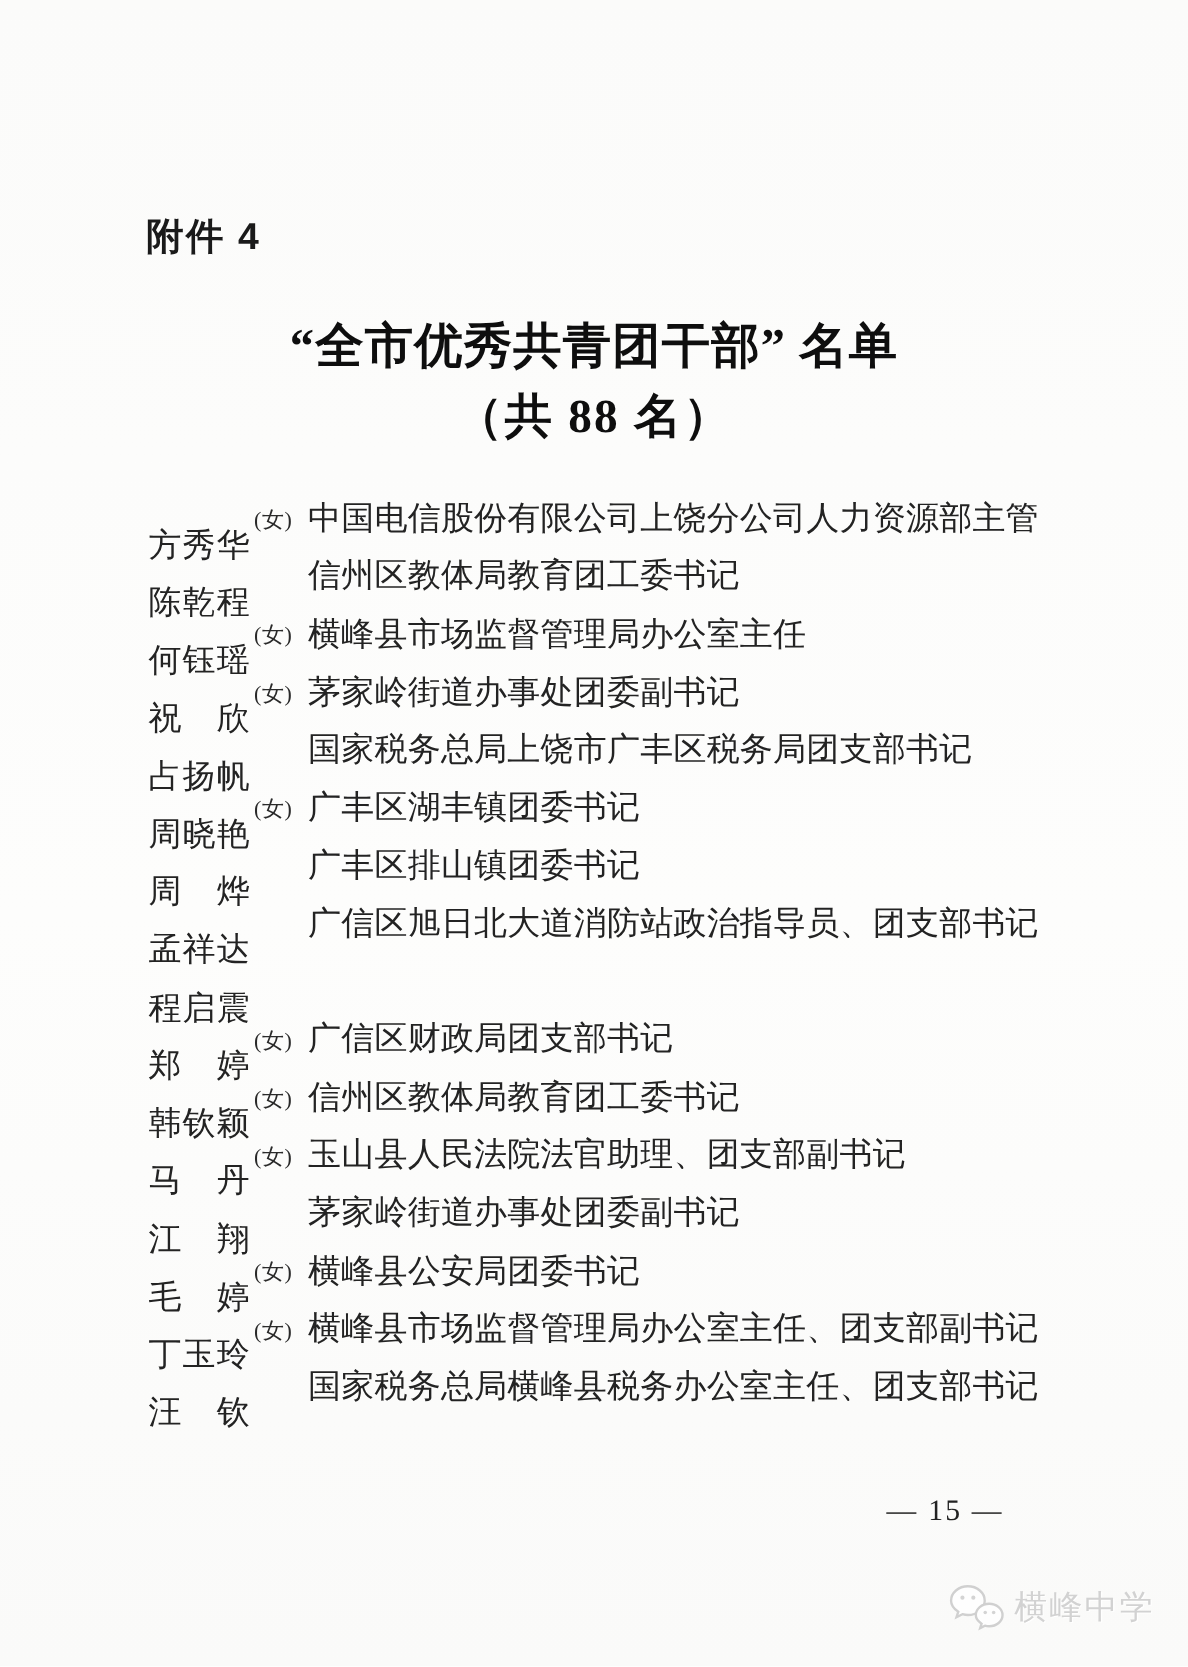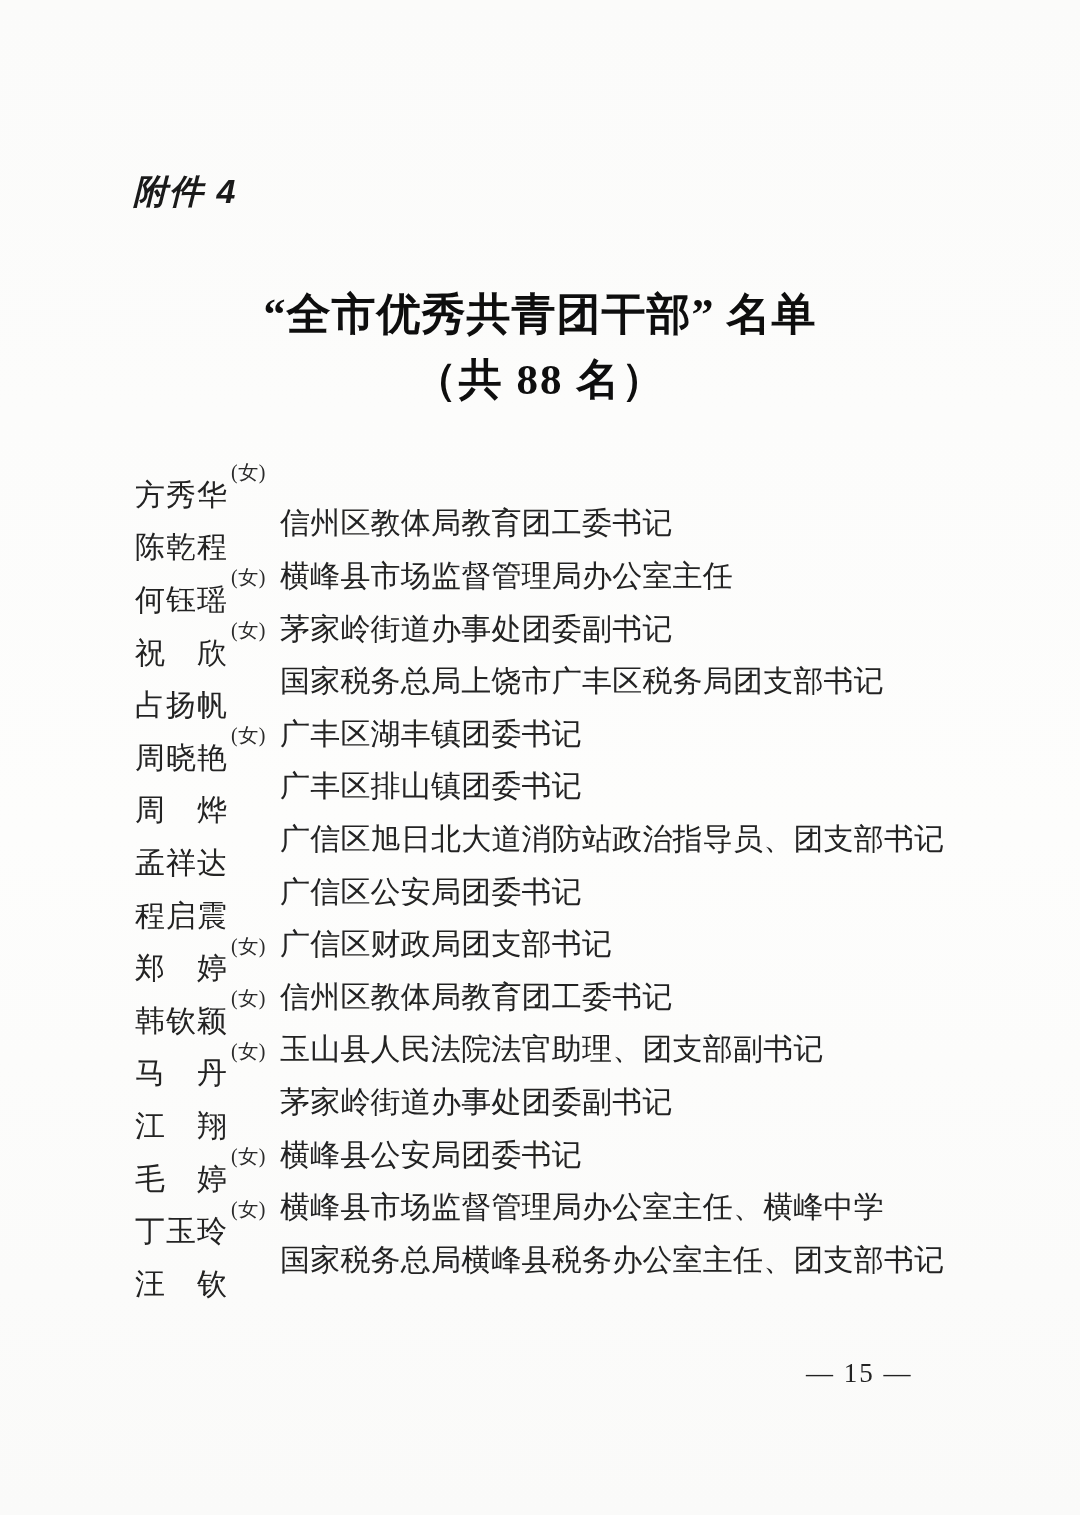--- a/index.html
+++ b/index.html
@@ -10,27 +10,26 @@
     height: 1515px;
     margin: 0 auto;
     background: linear-gradient(180deg, #fbfbfa 0%, #fdfdfc 55%, #fafaf9 100%);
     overflow: hidden;
     font-family: "Liberation Serif", "DejaVu Serif", serif;
     color: #1d1d1d;
   }
   .attachment-label {
     position: absolute;
     left: 133px;
-    top: 169px;
+    top: 192px;
     font-family: "Liberation Sans", "DejaVu Sans", sans-serif;
     font-weight: 600;
     font-size: 34px;
     letter-spacing: 2px;
     color: #1a1a1a;
-    font-style: italic;
   }
   .title-block {
     position: absolute;
     left: 115px;
     top: 286px;
     width: 850px;
     text-align: center;
     font-weight: 700;
     color: #0e0e0e;
   }
@@ -112,20 +111,21 @@
 
   <div class="title-block">
     <div class="title-line1">“全市优秀共青团干部” 名单</div>
     <div class="title-line2">（共 88 名）</div>
   </div>
 
   <div class="award-list" id="award-list">
     <div class="row">
       <span class="name">方秀华</span>
       <span class="gender">(女)</span>
+      <span class="pos">中国电信股份有限公司上饶分公司人力资源部主管</span>
     </div>
 
     <div class="row">
       <span class="name">陈乾程</span>
       <span class="gender"></span>
       <span class="pos">信州区教体局教育团工委书记</span>
     </div>
 
     <div class="row">
       <span class="name">何钰瑶</span>
@@ -160,21 +160,20 @@
 
     <div class="row">
       <span class="name">孟祥达</span>
       <span class="gender"></span>
       <span class="pos">广信区旭日北大道消防站政治指导员、团支部书记</span>
     </div>
 
     <div class="row">
       <span class="name">程启震</span>
       <span class="gender"></span>
-      <span class="pos">广信区公安局团委书记</span>
     </div>
 
     <div class="row">
       <span class="name">郑　婷</span>
       <span class="gender">(女)</span>
       <span class="pos">广信区财政局团支部书记</span>
     </div>
 
     <div class="row">
       <span class="name">韩钦颖</span>
@@ -196,26 +195,47 @@
 
     <div class="row">
       <span class="name">毛　婷</span>
       <span class="gender">(女)</span>
       <span class="pos">横峰县公安局团委书记</span>
     </div>
 
     <div class="row">
       <span class="name">丁玉玲</span>
       <span class="gender">(女)</span>
-      <span class="pos">横峰县市场监督管理局办公室主任、横峰中学</span>
+      <span class="pos">横峰县市场监督管理局办公室主任、团支部副书记</span>
     </div>
 
     <div class="row">
       <span class="name">汪　钦</span>
       <span class="gender"></span>
       <span class="pos">国家税务总局横峰县税务办公室主任、团支部书记</span>
     </div>
   </div>
 
   <div class="page-number">— 15 —</div>
 
+  <div class="watermark">
+    <span>
+      <svg width="54" height="46" viewBox="0 0 60 50">
+        <g fill="#ffffff" stroke="#cccccc" stroke-width="2.4">
+          <path d="M38 18.5c0 8-7.6 14.5-17 14.5-1.9 0-3.8-.3-5.5-.8l-6 3 1.8-5.6C7.3 27 4 23 4 18.5 4 10.5 11.6 4 21 4s17 6.5 17 14.5z"></path>
+        </g>
+        <g fill="#d0d0d0" stroke="none">
+          <circle cx="15.5" cy="15.5" r="2.1"></circle>
+          <circle cx="26.5" cy="15.5" r="2.1"></circle>
+        </g>
+        <g fill="#ffffff" stroke="#cccccc" stroke-width="2.4">
+          <path d="M56 33c0 6.3-6 11.4-13.5 11.4-1.5 0-3-.2-4.3-.6l-4.8 2.4 1.4-4.5c-3.2-2.1-5.8-5.2-5.8-8.7 0-6.3 6-11.4 13.5-11.4S56 26.7 56 33z"></path>
+        </g>
+        <g fill="#d0d0d0" stroke="none">
+          <circle cx="38.5" cy="30.5" r="1.8"></circle>
+          <circle cx="47" cy="30.5" r="1.8"></circle>
+        </g>
+      </svg>
+    </span>
+    <span>横峰中学</span>
+  </div>
 
 </div>
 
 </body></html>

